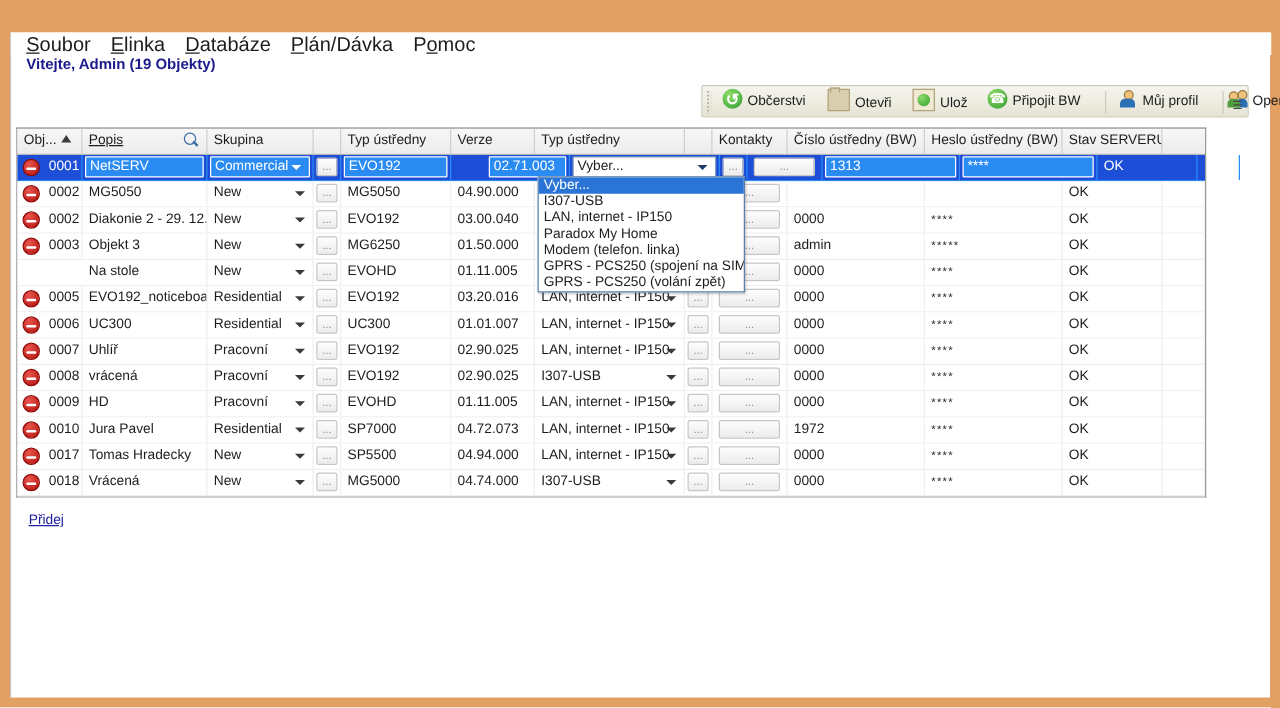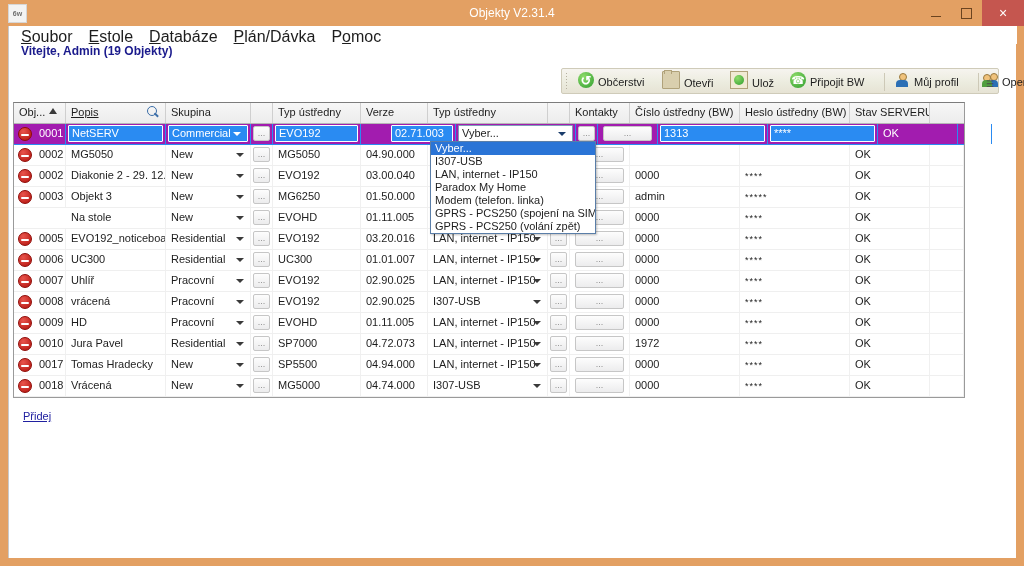--- a/index.html
+++ b/index.html
@@ -112,21 +112,21 @@
     font-size:11px;color:#1d1d1d;line-height:19px;padding-left:5px;
     white-space:nowrap;overflow:hidden;cursor:default;
   }
   .hcell:last-child{border-right:none;}
   .sort-arrow{position:absolute;right:8px;top:5px;width:0;height:0;
     border-left:4px solid transparent;border-right:4px solid transparent;border-bottom:6px solid #3a3a3a;}
   .search-ico{position:absolute;right:5px;top:3px;width:13px;height:13px;}
   .search-ico:before{content:"";position:absolute;left:0;top:0;width:8px;height:8px;border:1.5px solid #3b6ea8;border-radius:50%;}
   .search-ico:after{content:"";position:absolute;left:7px;top:8px;width:5px;height:1.5px;background:#3b6ea8;transform:rotate(45deg);}
   .grow{display:flex;height:20px;border-bottom:1px solid #efefef;background:#ffffff;}
-  .grow.sel{background:#a21caf;border-bottom:1px solid #2a8bf2;}
+  .grow.sel{background:#1d4ed8;border-bottom:1px solid #2a8bf2;}
   .gcell{
     position:relative;box-sizing:border-box;
     border-right:1px solid #f0f0f0;
     font-size:11px;color:#1d1d1d;line-height:19px;padding-left:5px;
     white-space:nowrap;overflow:hidden;
   }
   .grow.sel .gcell{color:#ffffff;border-right:1px solid #2a8bf2;}
   
   .ed{
     position:absolute;left:2px;top:1px;right:2px;height:17px;
@@ -162,33 +162,26 @@
   #add-link{
     position:absolute;left:14px;top:366px;color:#2020a0;font-size:11px;
     text-decoration:underline;cursor:pointer;
   }
 </style>
 </head>
 <body>
 
 <div id="window">
 
-  <div id="titlebar">
-    <div id="app-icon">6w</div>
-    <div id="title-text">Objekty V2.31.4</div>
-    <div class="wbtn" id="btn-min"><span class="glyph-min"></span></div>
-    <div class="wbtn" id="btn-max"><span class="glyph-max"></span></div>
-    <div class="wbtn" id="btn-close"><span>×</span></div>
-  </div>
 
   <div id="client">
 
     <div id="menubar">
       <div class="menu-item"><span class="mnem">S</span><span>oubor</span></div>
-      <div class="menu-item"><span class="mnem">E</span><span>stole</span></div>
+      <div class="menu-item"><span class="mnem">E</span><span>linka</span></div>
       <div class="menu-item"><span class="mnem">D</span><span>atabáze</span></div>
       <div class="menu-item"><span class="mnem">P</span><span>lán/Dávka</span></div>
       <div class="menu-item">P<span class="mnem">o</span><span>moc</span></div>
     </div>
 
     <div id="welcome">Vitejte, Admin  (19 Objekty)</div>
 
     <div id="toolbar">
       <div id="tb-grip"></div>
       <div class="tsep" style="left:322px"></div>

